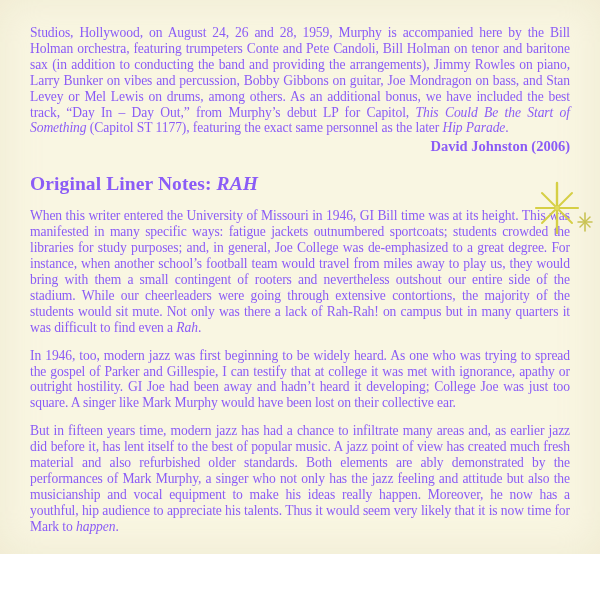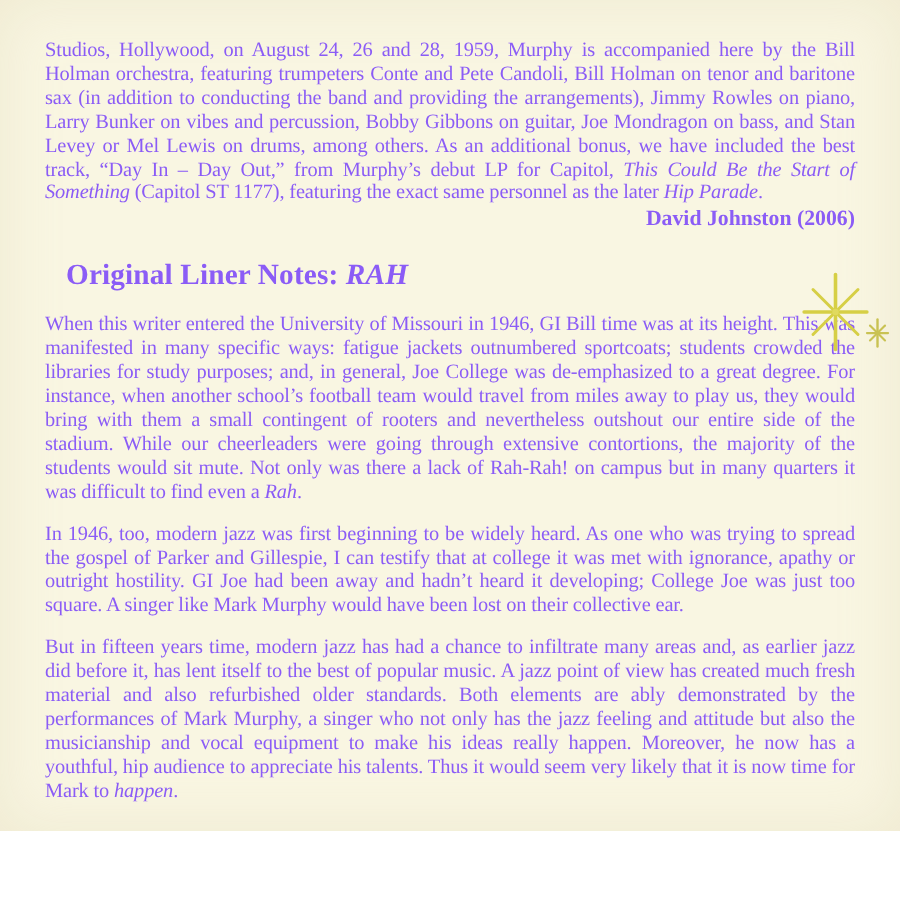--- a/index.html
+++ b/index.html
@@ -30,21 +30,21 @@
   .body-text .i, .heading .i { font-style: italic; }
   .intro { margin-bottom: 2px; }
   .attribution {
     margin: 0 0 0 0;
     font-size: 14.5px;
     line-height: 17px;
     font-weight: bold;
     text-align: right;
   }
   .heading {
-    margin: 17px 0 13px 14px;
+    margin: 17px 0 13px 0;
     font-size: 19.5px;
     line-height: 23px;
     font-weight: bold;
     letter-spacing: 0.1px;
   }
   .stars {
     position: absolute;
     top: 180px;
     left: 528px;
     width: 70px;

